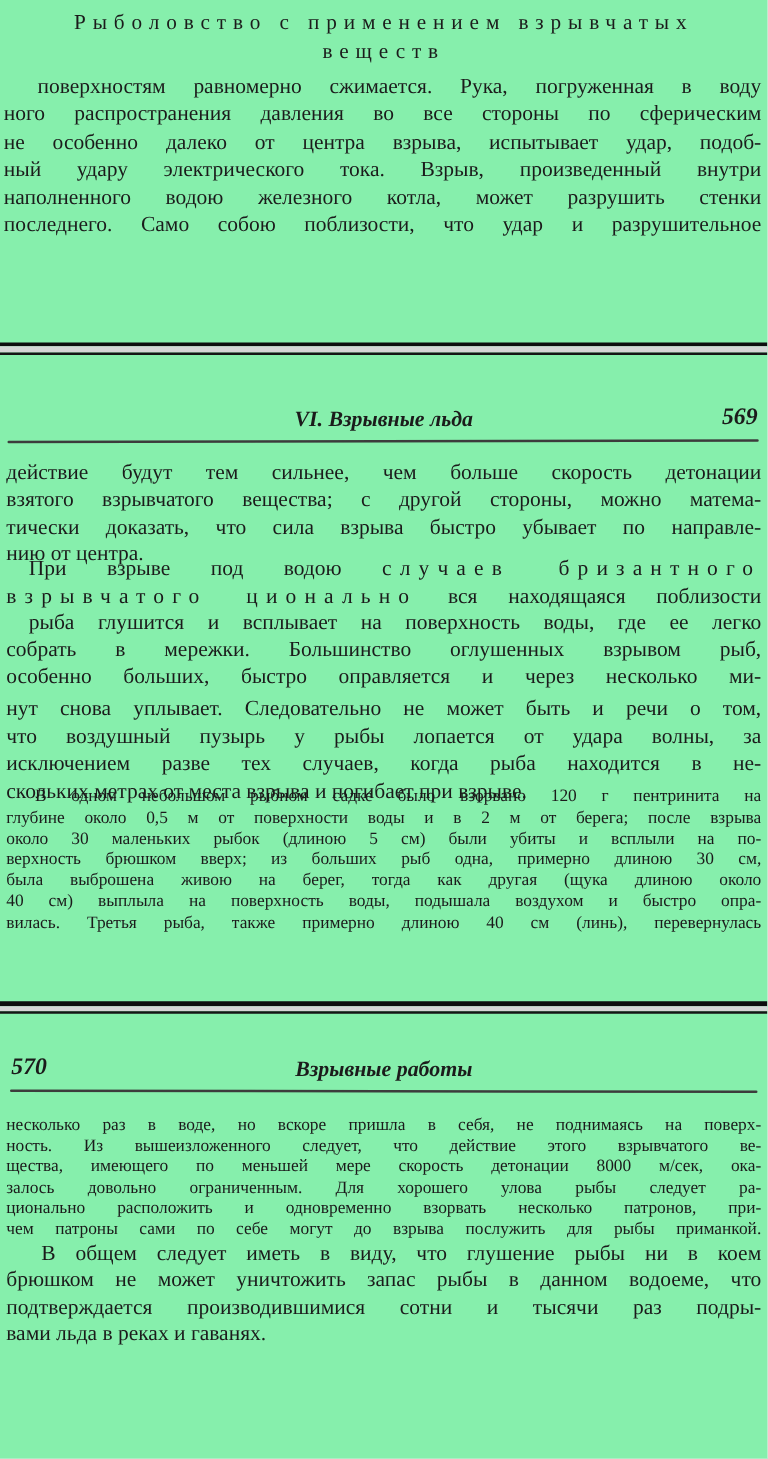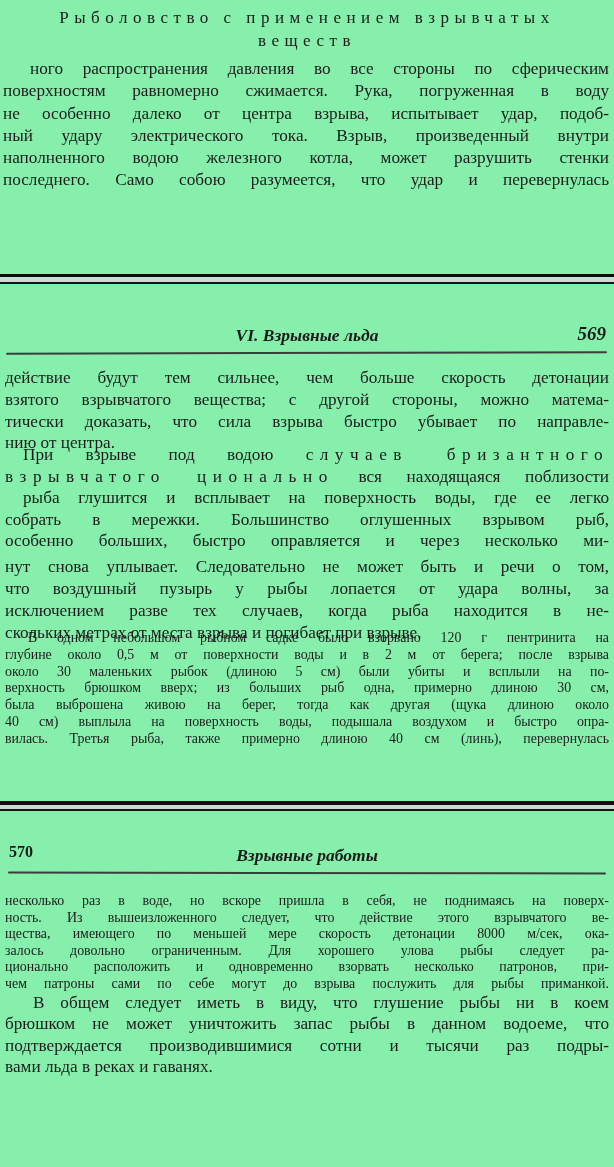--- a/index.html
+++ b/index.html
@@ -51,22 +51,22 @@
   }
   .rh-rule{
     height:2px;background:#3c3c3c;
     transform:rotate(-0.12deg);
     border-radius:1px;
   }
   .rule-569{left:6px;top:352px;width:601px;}
   .rh-570{left:0;top:845px;width:614px;height:26px;}
   .rh-pagenum-left{
     position:absolute;left:9px;top:-2px;
-    font-weight:700;
-    font-size:16px;
+    font-style:italic;font-weight:700;
+    font-size:19px;
   }
   .rule-570{left:8px;top:872px;width:598px;transform:rotate(0.08deg);}
   
   .s2-para1{left:5px;top:367px;width:604px;font-size:17.2px;line-height:21.8px;}
   .s2-para2{left:5px;top:444px;width:604px;font-size:17.2px;line-height:21.5px;}
   .s2-para2 .ln:first-child{text-indent:18px;}
   .sp{letter-spacing:6.5px;}
   .s2-para3{left:5px;top:556px;width:604px;font-size:17.2px;line-height:22px;}
   .s2-para4{left:5px;top:630px;width:604px;font-size:13.9px;line-height:16.8px;}
   .s2-para4 .ln:first-child{text-indent:23px;}
@@ -79,26 +79,26 @@
 <body>
 
 <div class="page">
 
   <div class="abs s1-title">
     <div>Рыболовство с применением взрывчатых</div>
     <div>веществ</div>
   </div>
 
   <div class="abs s1-para">
+      <div class="ln">поверхностям равномерно сжимается. Рука, погруженная в воду</div>
       <div class="ln">ного распространения давления во все стороны по сферическим</div>
-      <div class="ln">поверхностям равномерно сжимается. Рука, погруженная в воду</div>
       <div class="ln">не особенно далеко от центра взрыва, испытывает удар, подоб-</div>
       <div class="ln">ный удару электрического тока. Взрыв, произведенный внутри</div>
       <div class="ln">наполненного водою железного котла, может разрушить стенки</div>
-      <div class="ln">последнего. Само собою разумеется, что удар и перевернулась</div>
+      <div class="ln">последнего. Само собою поблизости, что удар и разрушительное</div>
     </div>
 
   <div class="abs sep" style="top:274px">
     <div class="bar-thick"></div>
     <div class="bar-gray"></div>
     <div class="bar-thin"></div>
   </div>
 
   <div class="abs rh-569">
     <div class="rh-title-center">VI. Взрывные льда</div>

